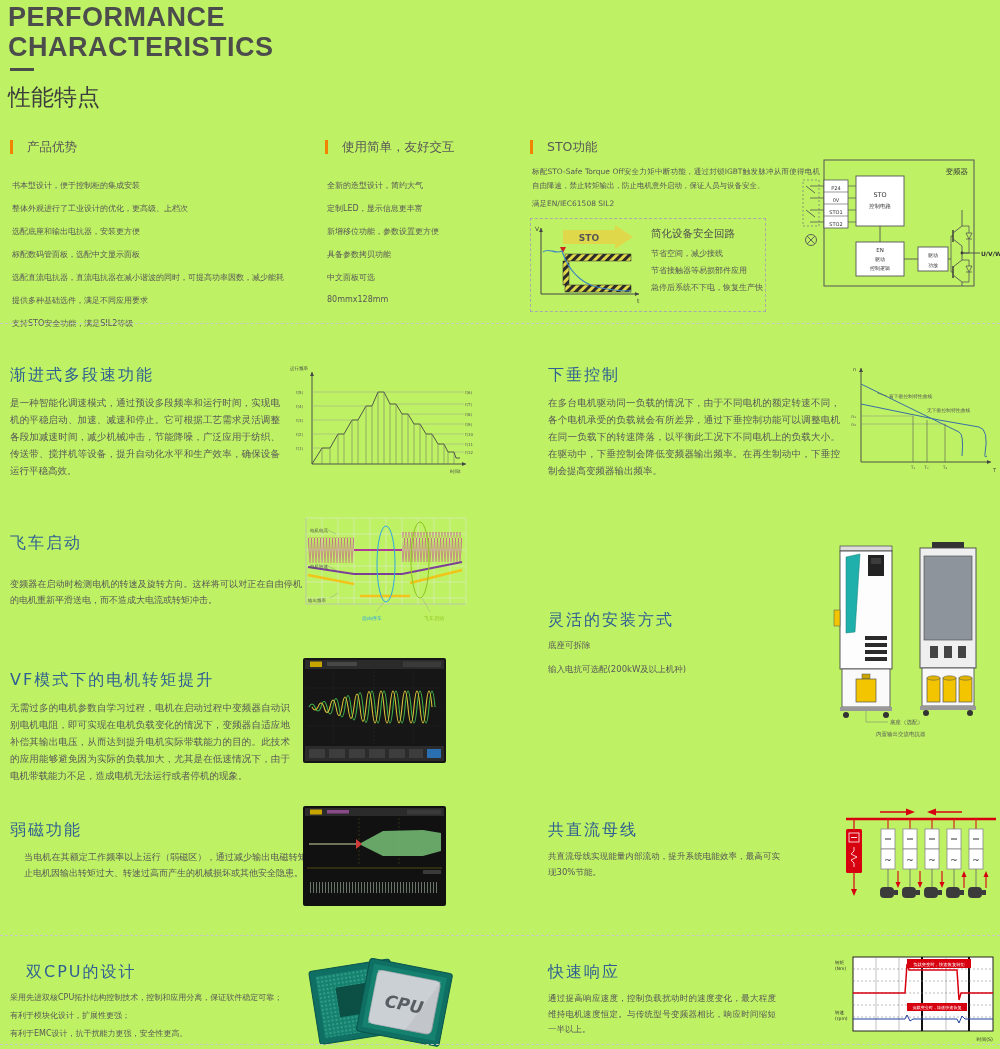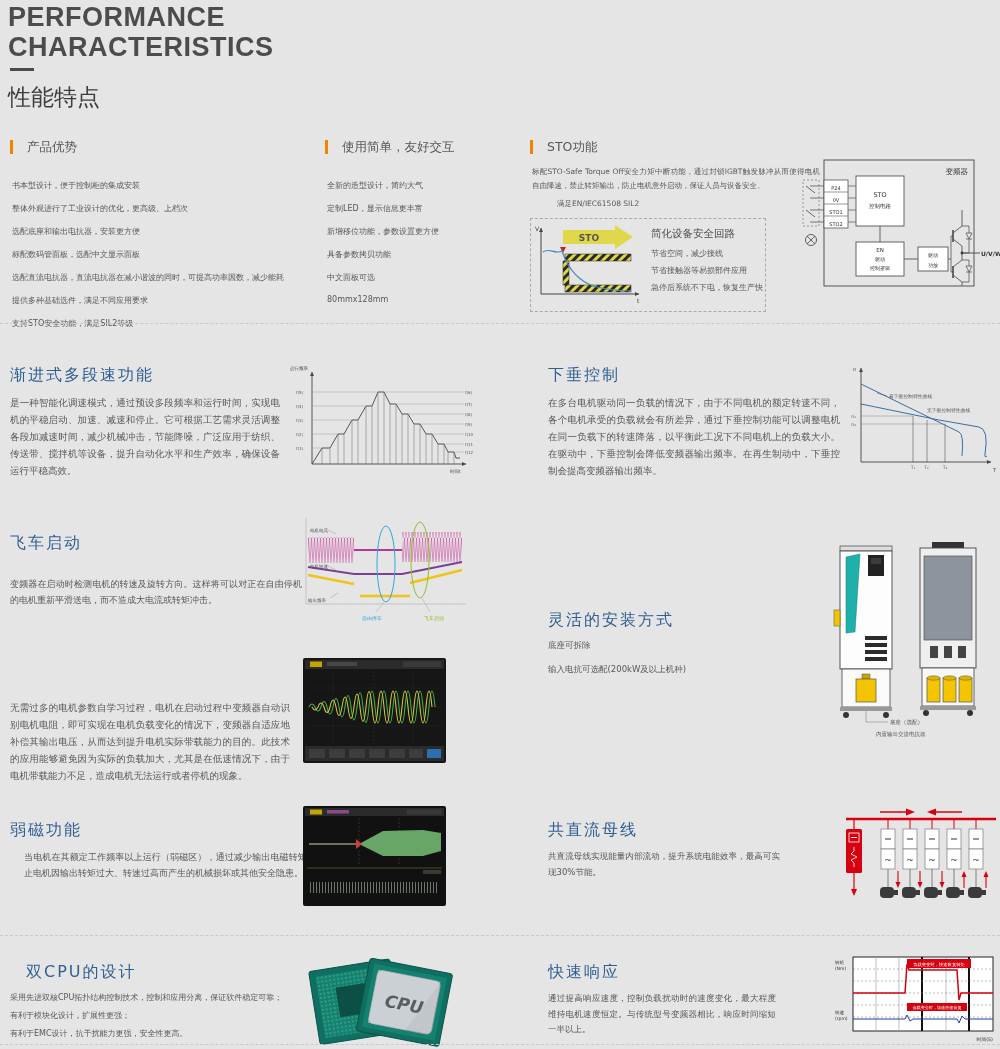--- a/index.html
+++ b/index.html
@@ -1,16 +1,16 @@
 <!DOCTYPE html>
 <html><head>
 <meta charset="utf-8">
 <style>
   html,body{margin:0;padding:0;background:#fff;}
-  .page{position:relative;width:1000px;height:1049px;background:#e5e5e5;overflow:hidden;
+  .page{position:relative;width:1000px;height:1049px;background:#bef264;overflow:hidden;
         font-family:"DejaVu Sans",sans-serif;color:#595757;}
   .abs{position:absolute;}
   
   .h-en{left:8px;top:2px;font-size:27px;line-height:1.12;font-weight:bold;color:#4c4c4c;
         font-family:"Liberation Sans","DejaVu Sans",sans-serif;letter-spacing:.5px;}
   .h-dash{left:10px;top:68px;width:24px;height:3px;background:#4c4c4c;}
   .h-zh{left:8px;top:82px;font-size:23px;color:#3d3d3d;}
   
   .col-title{font-size:12.5px;color:#595757;border-left:3px solid #f08300;padding-left:14px;line-height:1.15;}
   .list{font-size:8px;color:#595757;}
@@ -58,21 +58,21 @@
     <div>全新的造型设计，简约大气</div>
     <div>定制LED，显示信息更丰富</div>
     <div>新增移位功能，参数设置更方便</div>
     <div>具备参数拷贝功能</div>
     <div>中文面板可选</div>
     <div>80mmx128mm</div>
   </div>
 
   <div class="abs col-title" style="left:530px;top:140px;">STO功能</div>
   <div class="abs sto-para" style="left:532px;top:165px;">标配STO-Safe Torque Off安全力矩中断功能，通过封锁IGBT触发脉冲从而使得电机自由降速，禁止转矩输出，防止电机意外启动，保证人员与设备安全。</div>
-  <div class="abs sto-std" style="left:532px;top:199px;margin-left:25px;">满足EN/IEC61508 SIL2</div>
+  <div class="abs sto-std" style="left:532px;top:199px;">满足EN/IEC61508 SIL2</div>
 
   <div class="abs dashed-box" style="left:530px;top:218px;width:234px;height:92px;">
     <svg class="abs" style="left:2px;top:3px;" width="112" height="85" viewBox="0 0 112 85">
       <defs>
         <pattern id="hatch" width="6" height="6" patternUnits="userSpaceOnUse" patternTransform="rotate(45)">
           <rect width="6" height="6" fill="#e0d84b"></rect>
             <rect width="3" height="6" fill="#2b2b2b"></rect>
         </pattern>
       </defs>
       <path d="M8,6 V72 H106" stroke="#444" stroke-width="1" fill="none"></path>
@@ -246,20 +246,21 @@
     <ellipse cx="117.5" cy="146" rx="6.5" ry="2.2" fill="#e0b400" stroke="#555" stroke-width="0.5"></ellipse>
     <ellipse cx="133.5" cy="146" rx="6.5" ry="2.2" fill="#e0b400" stroke="#555" stroke-width="0.5"></ellipse>
     <rect x="88" y="174" width="56" height="4" fill="#999"></rect>
     <circle cx="94" cy="181" r="3" fill="#333"></circle>
       <circle cx="138" cy="181" r="3" fill="#333"></circle>
     <path d="M34,179 V190 H56" stroke="#777" stroke-width="0.5" fill="none"></path>
     <text x="58" y="192" font-size="5.5" fill="#555">底座（选配）</text>
     <text x="44" y="204" font-size="5.5" fill="#555">内置输出交流电抗器</text>
   </svg>
 
+  <div class="abs sec-title" style="left:10px;top:670px;">VF模式下的电机转矩提升</div>
   <div class="abs body95" style="left:10px;top:699px;width:280px;">无需过多的电机参数自学习过程，电机在启动过程中变频器自动识别电机电阻，即可实现在电机负载变化的情况下，变频器自适应地补偿其输出电压，从而达到提升电机实际带载能力的目的。此技术的应用能够避免因为实际的负载加大，尤其是在低速情况下，由于电机带载能力不足，造成电机无法运行或者停机的现象。</div>
   <svg class="abs" style="left:303px;top:658px;" width="143" height="105" viewBox="0 0 143 105">
     <rect x="0" y="0" width="143" height="105" rx="2" fill="#161616"></rect>
     <rect x="2" y="2" width="139" height="9" fill="#2b2b2b"></rect>
     <rect x="7" y="3.5" width="12" height="5.5" fill="#c8a400"></rect>
     <rect x="24" y="4" width="30" height="4" fill="#474747"></rect>
     <rect x="100" y="3.5" width="38" height="5.5" fill="#3a3a3a"></rect>
     <path d="M4,49 H139 M71,13 V86" stroke="#2e2e2e" stroke-width="0.6" stroke-dasharray="2,2"></path>
     <path d="M30,13 V86 M110,13 V86 M4,30 H139 M4,68 H139" stroke="#242424" stroke-width="0.5"></path>
     <path d="M6,49 q3,-6 6,0 q3,8 6,0 q3,-11 6,0 q3,14 6,0 q3,-17 6,0 q3,20 6,0 q3,-23 6,0 q3,26 6,0 q3,-29 6,0 q3,31 6,0 q3,-32 6,0 q3,32 6,0 q3,-32 6,0 q3,32 6,0 q3,-32 6,0 q3,32 6,0 q3,-32 6,0 q3,32 6,0 q3,-32 6,0 q3,32 6,0 q3,-32 6,0" stroke="#3fae49" stroke-width="1.1" fill="none"></path>

